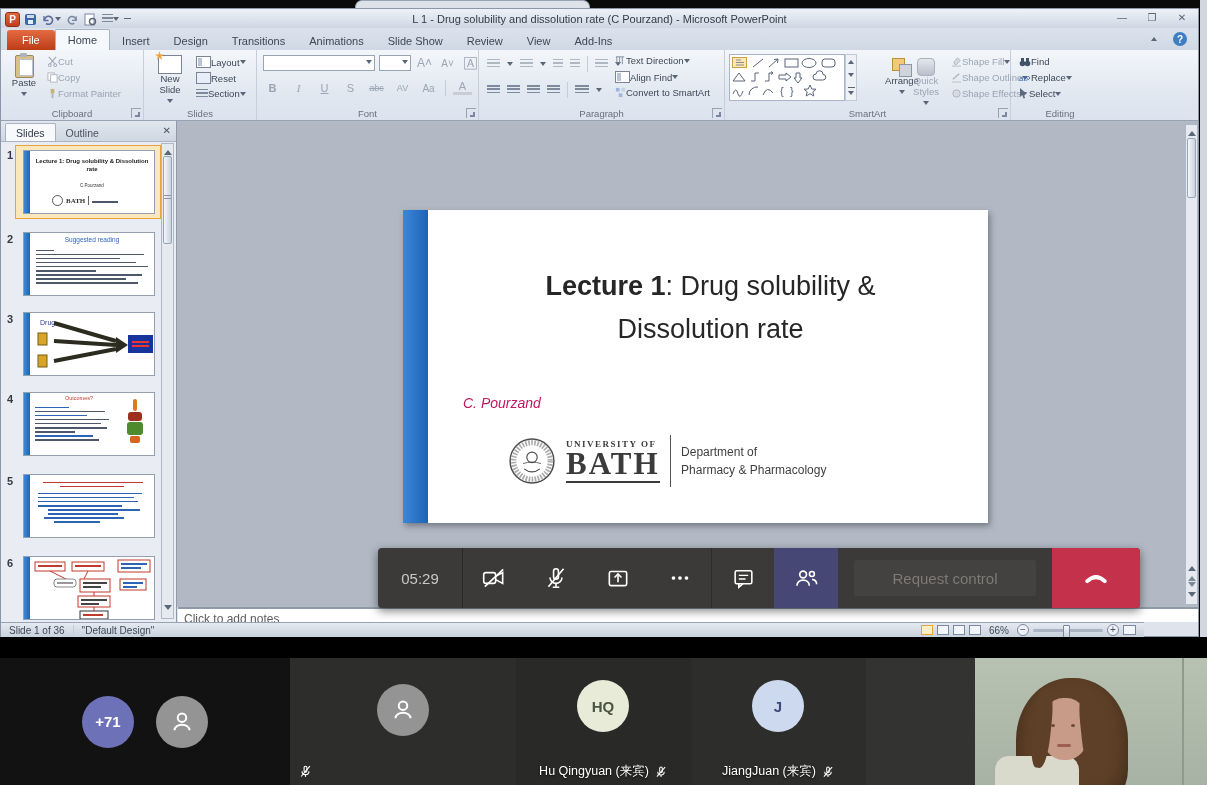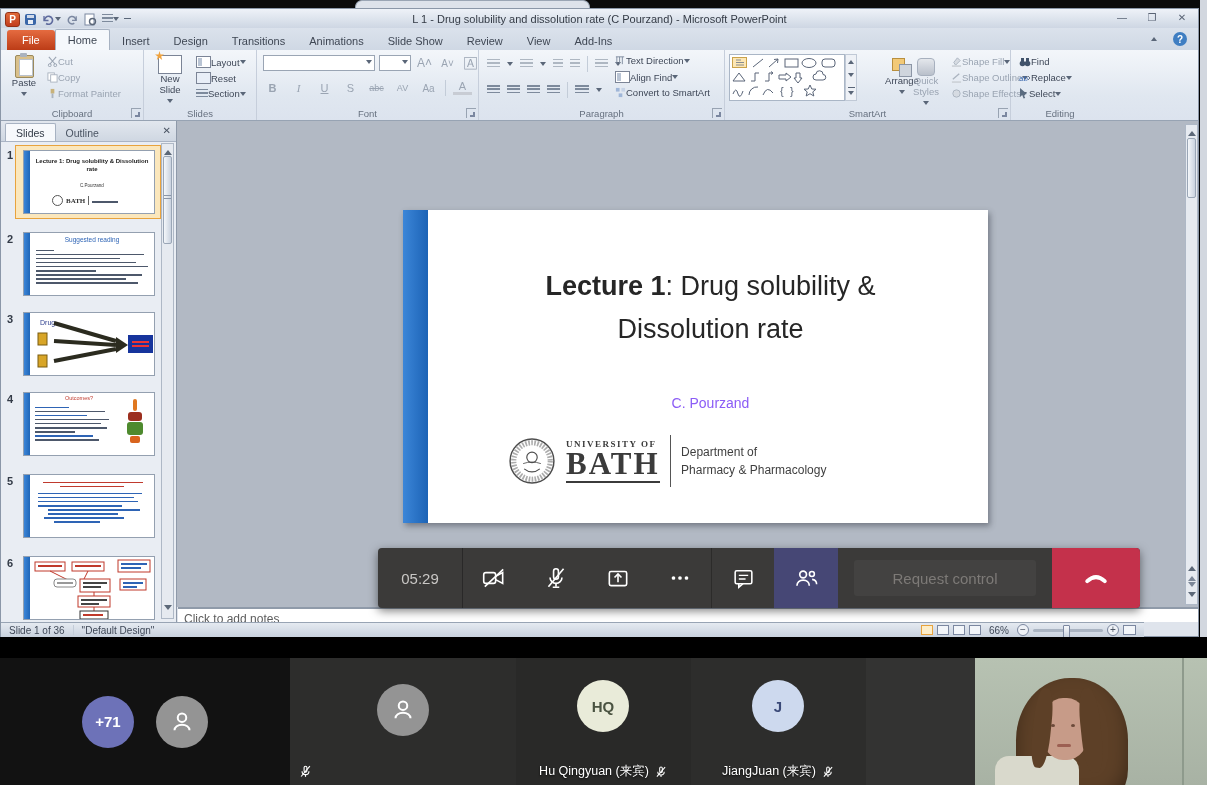--- a/index.html
+++ b/index.html
@@ -525,21 +525,21 @@
       <div class="tri-d" style="position:absolute;bottom:2px;left:2px;"></div>
     </div>
   </div>
 
   <div class="abs" style="left:403px;top:210px;width:585px;height:313px;background:#fff;box-shadow:2px 3px 6px rgba(40,45,55,.45);">
     <div style="position:absolute;left:0;top:0;bottom:0;width:25px;background:linear-gradient(90deg,#3c86d8,#1c63b6);"></div>
     <div style="position:absolute;left:60px;right:30px;top:55px;text-align:center;font-size:27px;color:#262626;line-height:1.6;">
       <span style="font-weight:bold;">Lecture 1</span><span>: Drug solubility &amp;</span><br>
       <span>Dissolution rate</span>
     </div>
-    <div style="position:absolute;left:60px;right:30px;top:185px;text-align:center;font-size:14px;color:#8b5cf6;">C. Pourzand</div>
+    <div style="position:absolute;left:60px;right:30px;top:185px;text-align:left;font-size:14px;color:#be185d;font-style:italic;">C. Pourzand</div>
     <div style="position:absolute;left:105px;top:225px;display:flex;align-items:center;gap:10px;">
       <svg width="48" height="48" viewBox="0 0 46 46">
         <circle cx="23" cy="23" r="21" fill="none" stroke="#4d4d4d" stroke-width="1.4"></circle>
         <circle cx="23" cy="23" r="17.5" fill="none" stroke="#5a5a5a" stroke-width="5" stroke-dasharray="1.6 1.3" opacity=".5"></circle>
         <circle cx="23" cy="19.5" r="5" fill="none" stroke="#4d4d4d" stroke-width="1.1"></circle>
         <path d="M15.5 30.5 q7.5 6 15 0" fill="none" stroke="#4d4d4d" stroke-width="1.1"></path>
         <path d="M14.5 25.5 q8.5 -3 17 0" fill="none" stroke="#4d4d4d" stroke-width=".8"></path>
       </svg>
       <div style="font-family:'Liberation Serif',serif;color:#3b3b3b;">
         <div style="font-size:9px;font-weight:bold;letter-spacing:1.5px;">UNIVERSITY OF</div>

